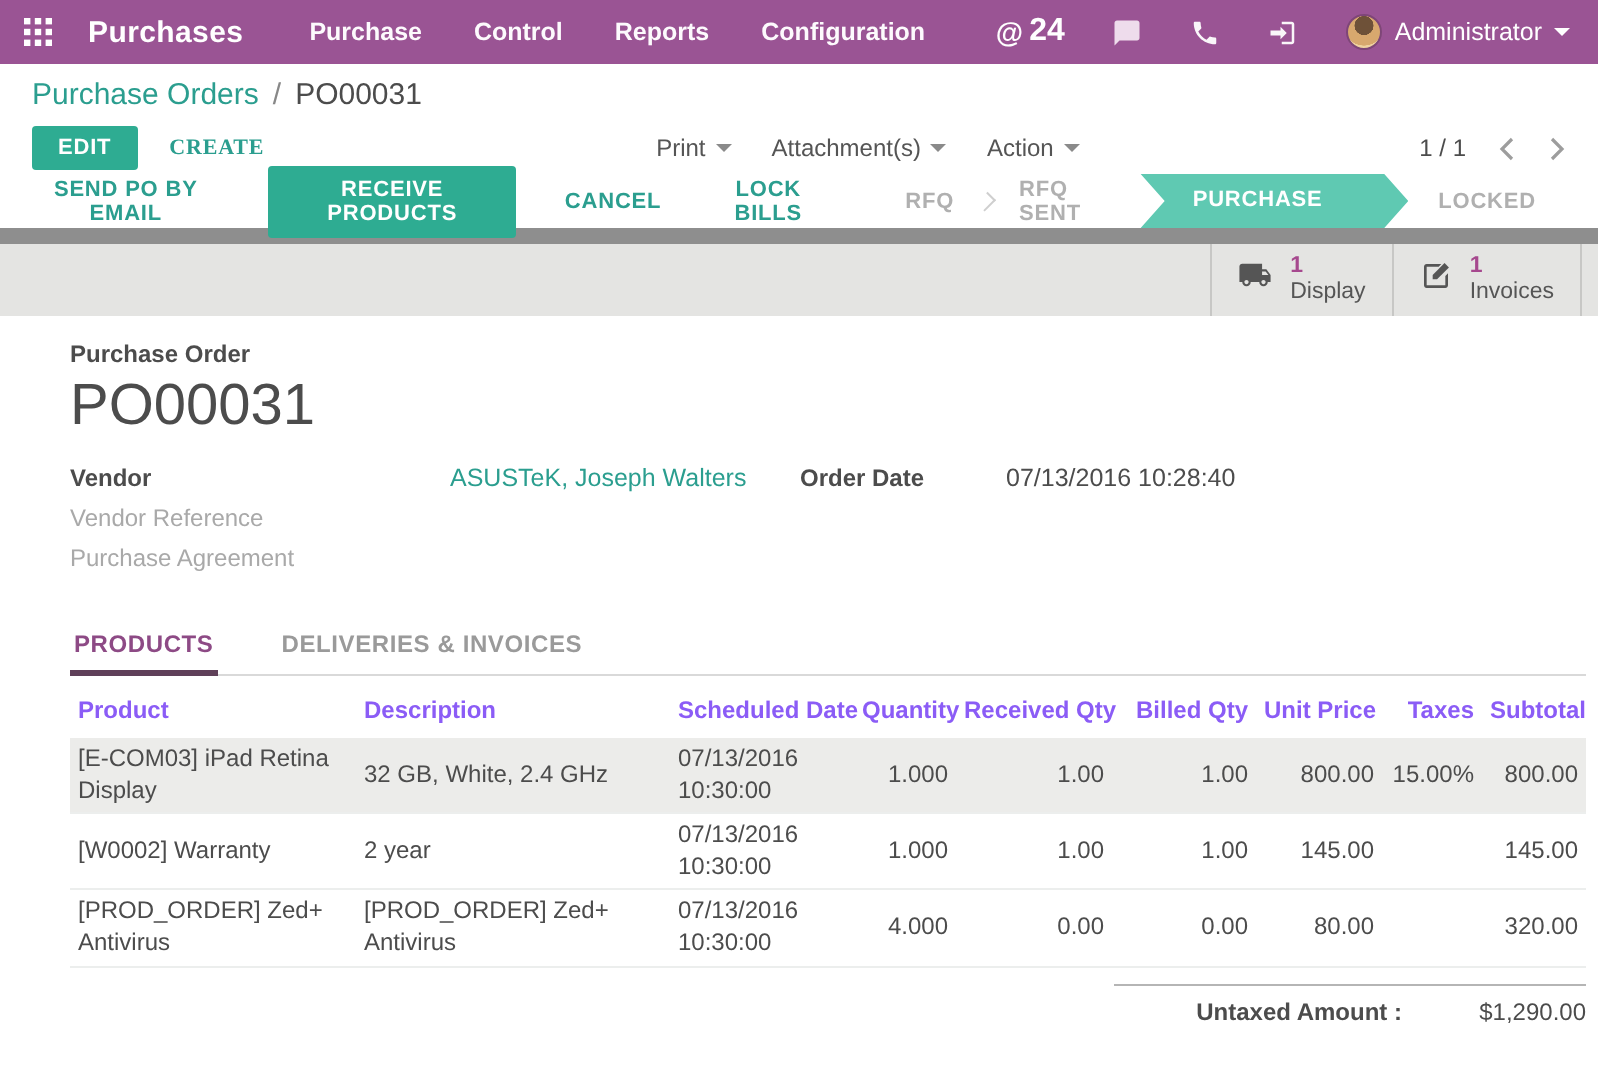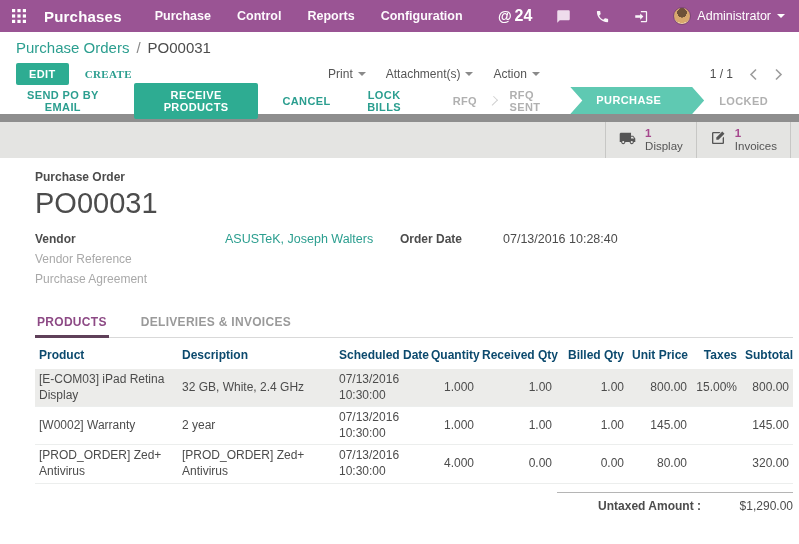--- a/index.html
+++ b/index.html
@@ -79,21 +79,21 @@
   .f-value { color:#4c4c4c; font-size:12.5px; }
 
   
   .tabs { margin-top:16px; border-bottom:1px solid #d9d9d9; display:flex; }
   .tab { font-size:12px; font-weight:bold; letter-spacing:.3px; padding:7px 2px 6px; margin-right:30px;
     color:#9a9a9a; cursor:pointer; }
   .tab.active { color:#8d4a85; border-bottom:3px solid #5f4059; margin-bottom:-1px; }
 
   
   table.lines { width:758px; border-collapse:collapse; table-layout:fixed; margin-top:2px; }
-  .lines th { font-size:12px; font-weight:bold; color:#0c4a6e; padding:8px 4px 7px; white-space:nowrap; }
+  .lines th { font-size:12px; font-weight:bold; color:#8b5cf6; padding:8px 4px 7px; white-space:nowrap; }
   .lines td { font-size:12px; color:#4c4c4c; padding:3px 4px; line-height:1.3; vertical-align:middle; }
   .lines tbody tr { height:33px; border-bottom:1px solid #eceeed; cursor:pointer; }
   .lines tbody tr.odd { background:#ececea; }
   .al { text-align:left; } .ar { text-align:right; }
   .c0{width:143px;} .c1{width:157px;} .c2{width:92px;} .c3{width:51px;} .c4{width:78px;}
   .c5{width:72px;} .c6{width:63px;} .c7{width:50px;} .c8{width:52px;}
 
   
   .totals-wrap { display:flex; justify-content:flex-end; margin-top:8px; }
   .totals { width:236px; }

